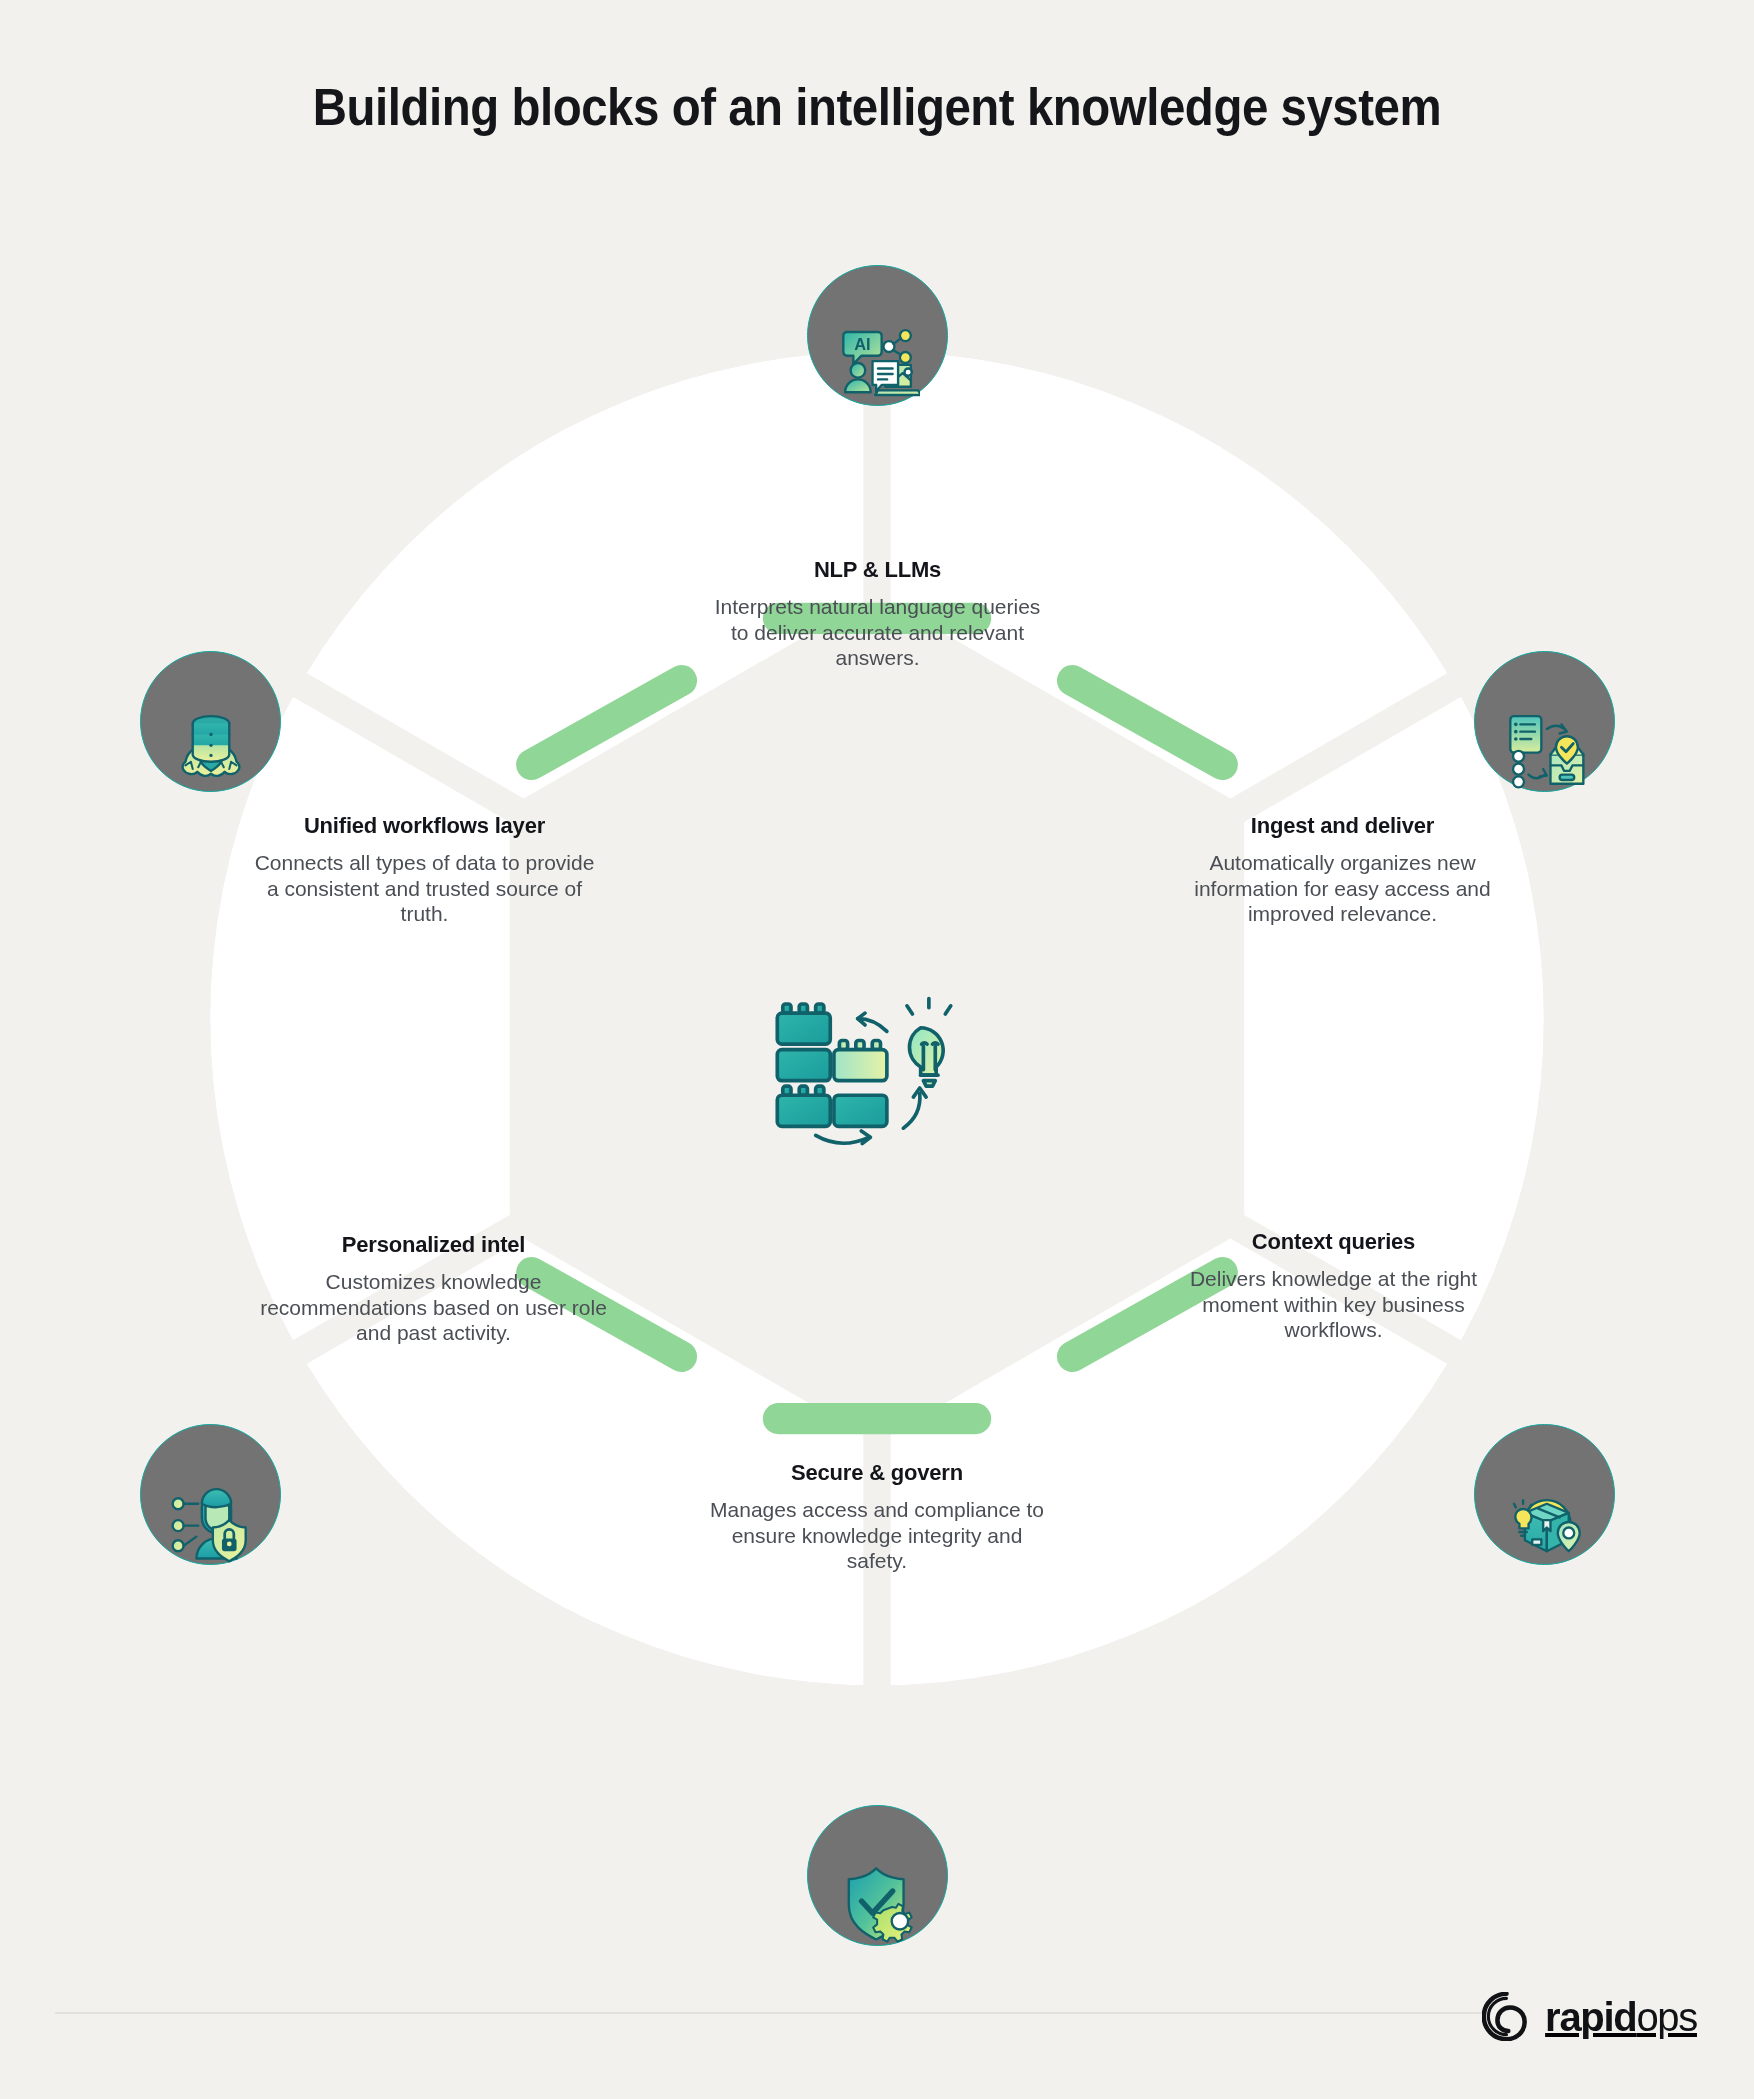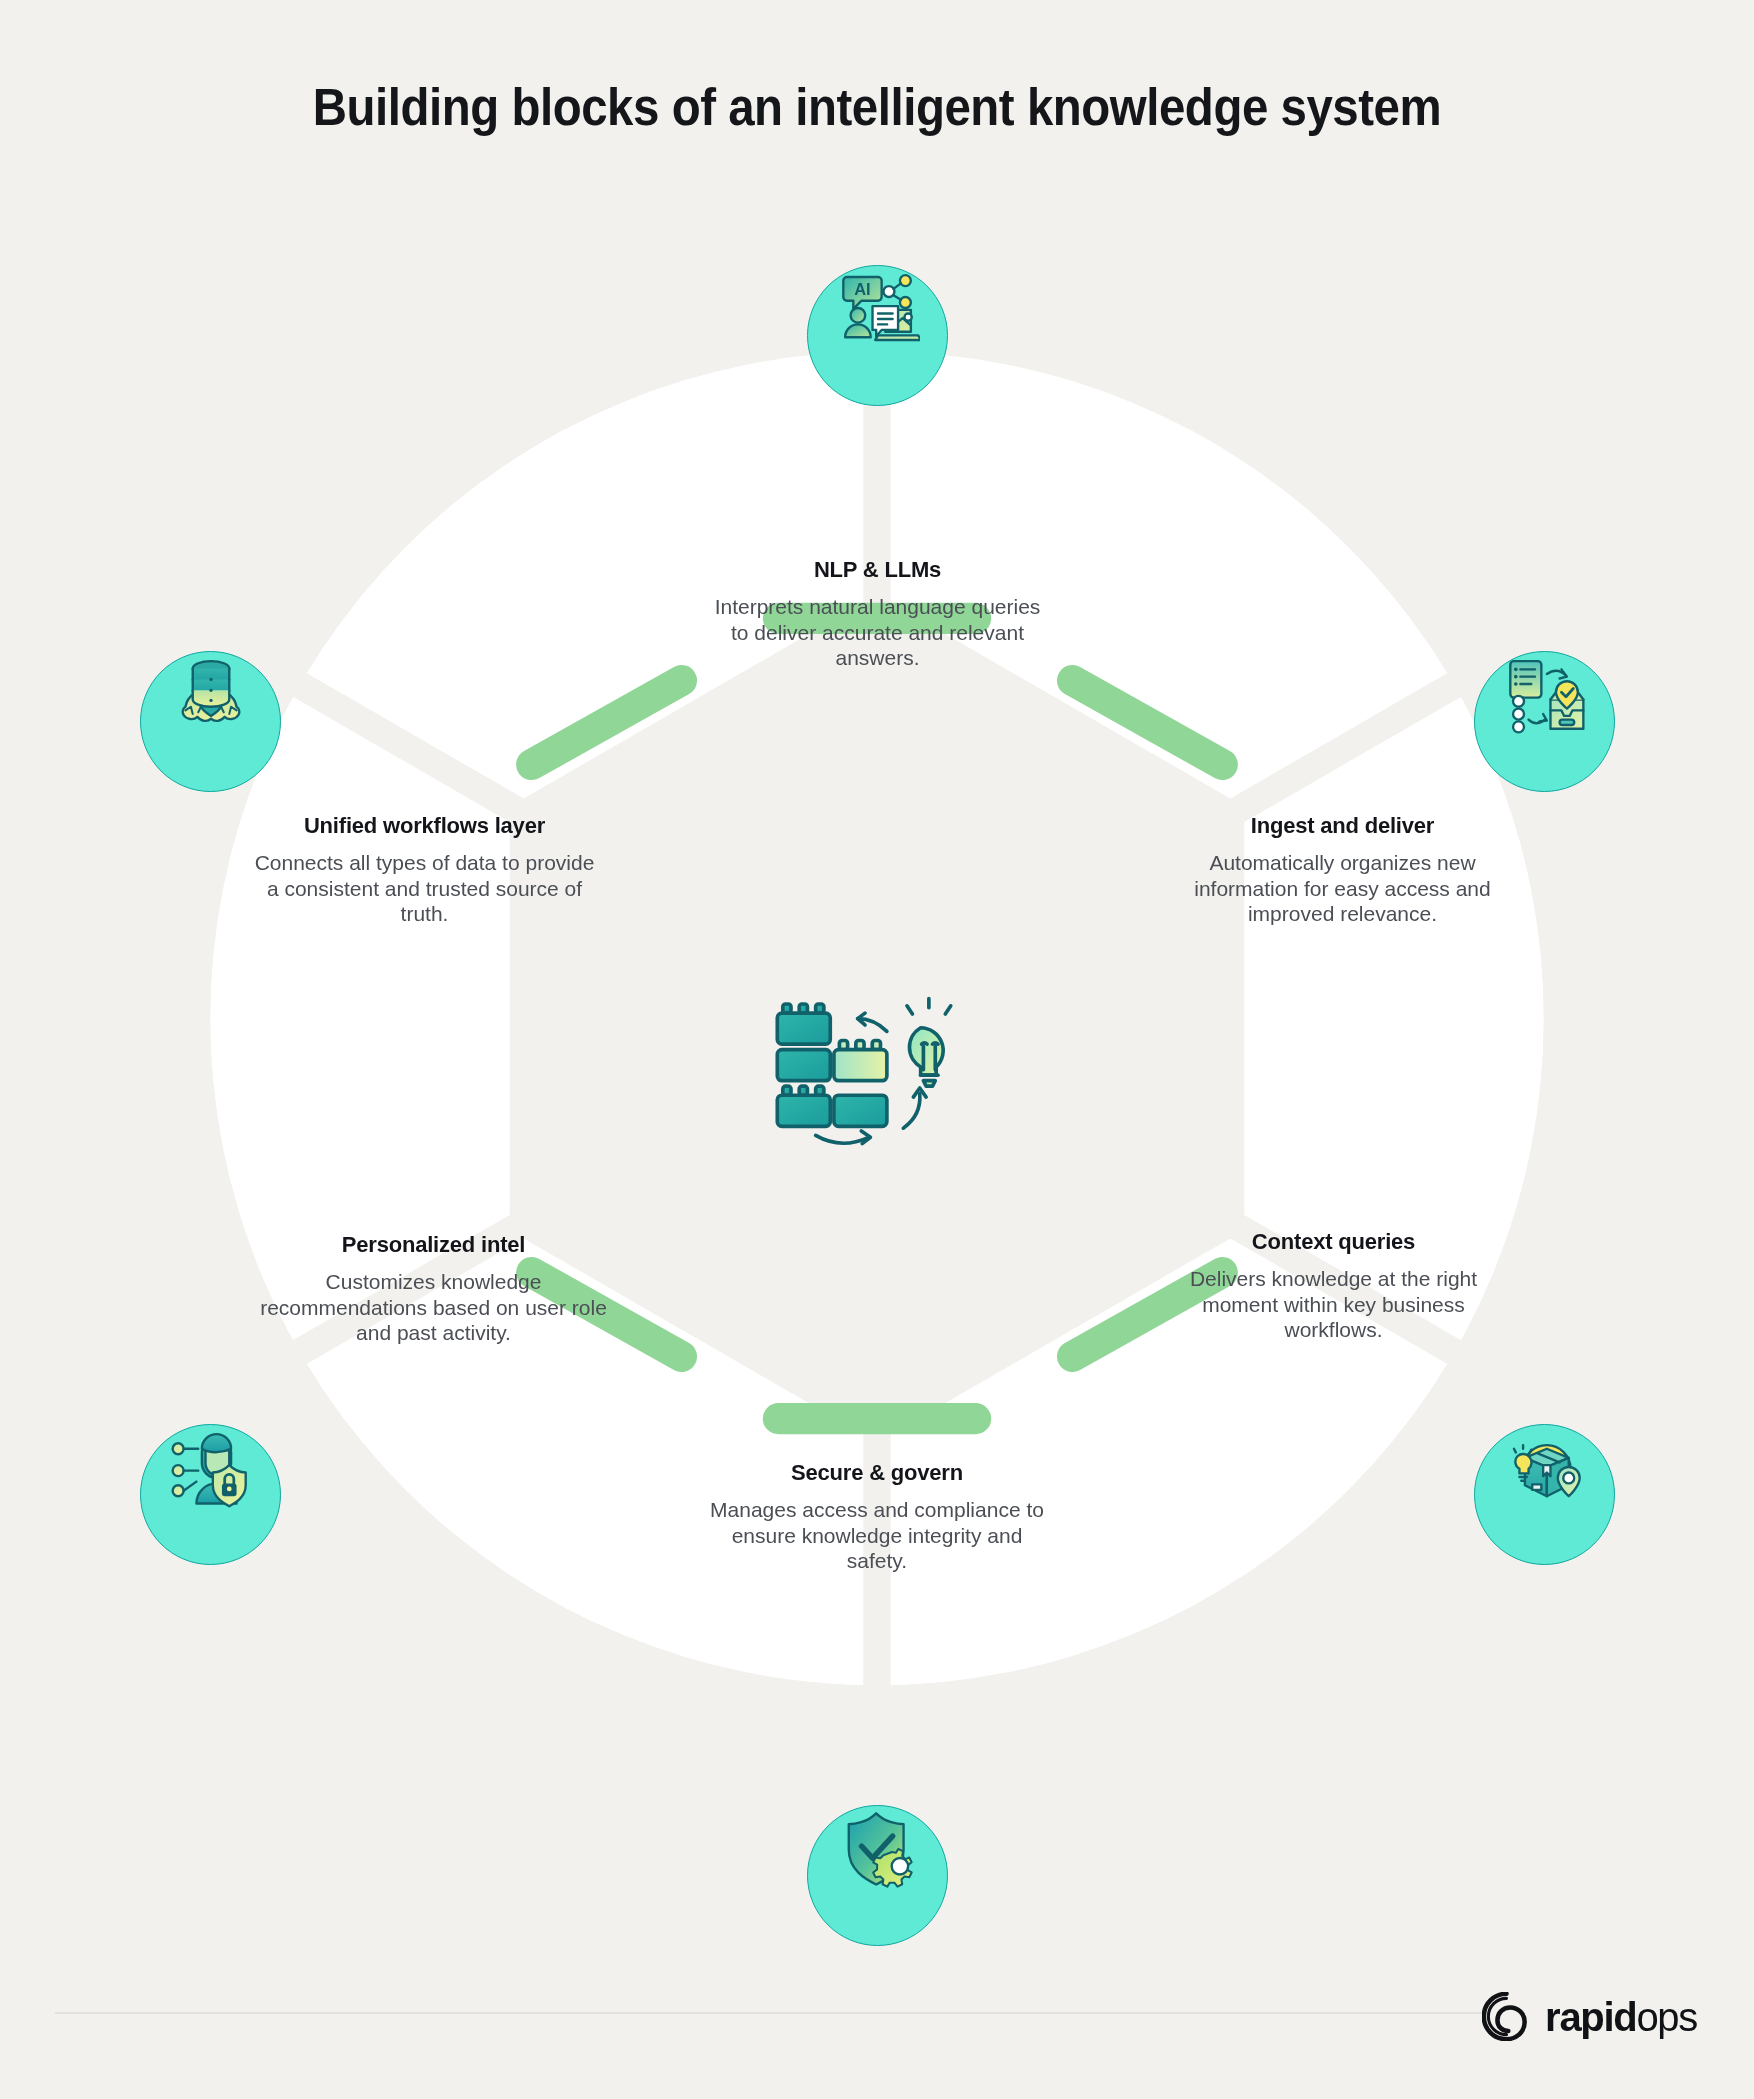--- a/index.html
+++ b/index.html
@@ -71,24 +71,24 @@
   #seg-text-3 { width: 356px; left: 699px;  top: 1460px; }  
   #seg-text-4 { width: 365px; left: 251px;  top: 1232px; }  
   #seg-text-5 { width: 365px; left: 242px;  top: 813px; }   
 
   
   .icon-badge {
     position: absolute;
     width: 141px;
     height: 141px;
     border-radius: 50%;
-    background: #5eead4;
+    background: #737373;
     border: 1.8px solid #12a8a0;
     display: flex;
-    align-items: flex-start;
+    align-items: flex-end;
     justify-content: center;
     box-sizing: border-box;
   }
   .icon-badge svg { display: block; }
 
   #badge-top   { left: 807px;  top: 265px; }
   #badge-right { left: 1474px; top: 651px; }
   #badge-br    { left: 1474px; top: 1424px; }
   #badge-bot   { left: 807px;  top: 1805px; }
   #badge-bl    { left: 140px;  top: 1424px; }
@@ -112,20 +112,21 @@
     height: 1.8px;
     background: #e2e1dd;
   }
   .logo {
     position: absolute;
     right: 57px;
     top: 1992px;
     display: flex;
     align-items: center;
     gap: 14px;
+    text-decoration: underline;
   }
   .logo-mark { display:block; }
   .logo-text {
     font-size: 40px;
     color: #111215;
     letter-spacing: -1.3px;
     line-height: 1;
   }
   .logo-text .lt-rapid { font-weight: 700; }
   .logo-text .lt-ops { font-weight: 400; }

